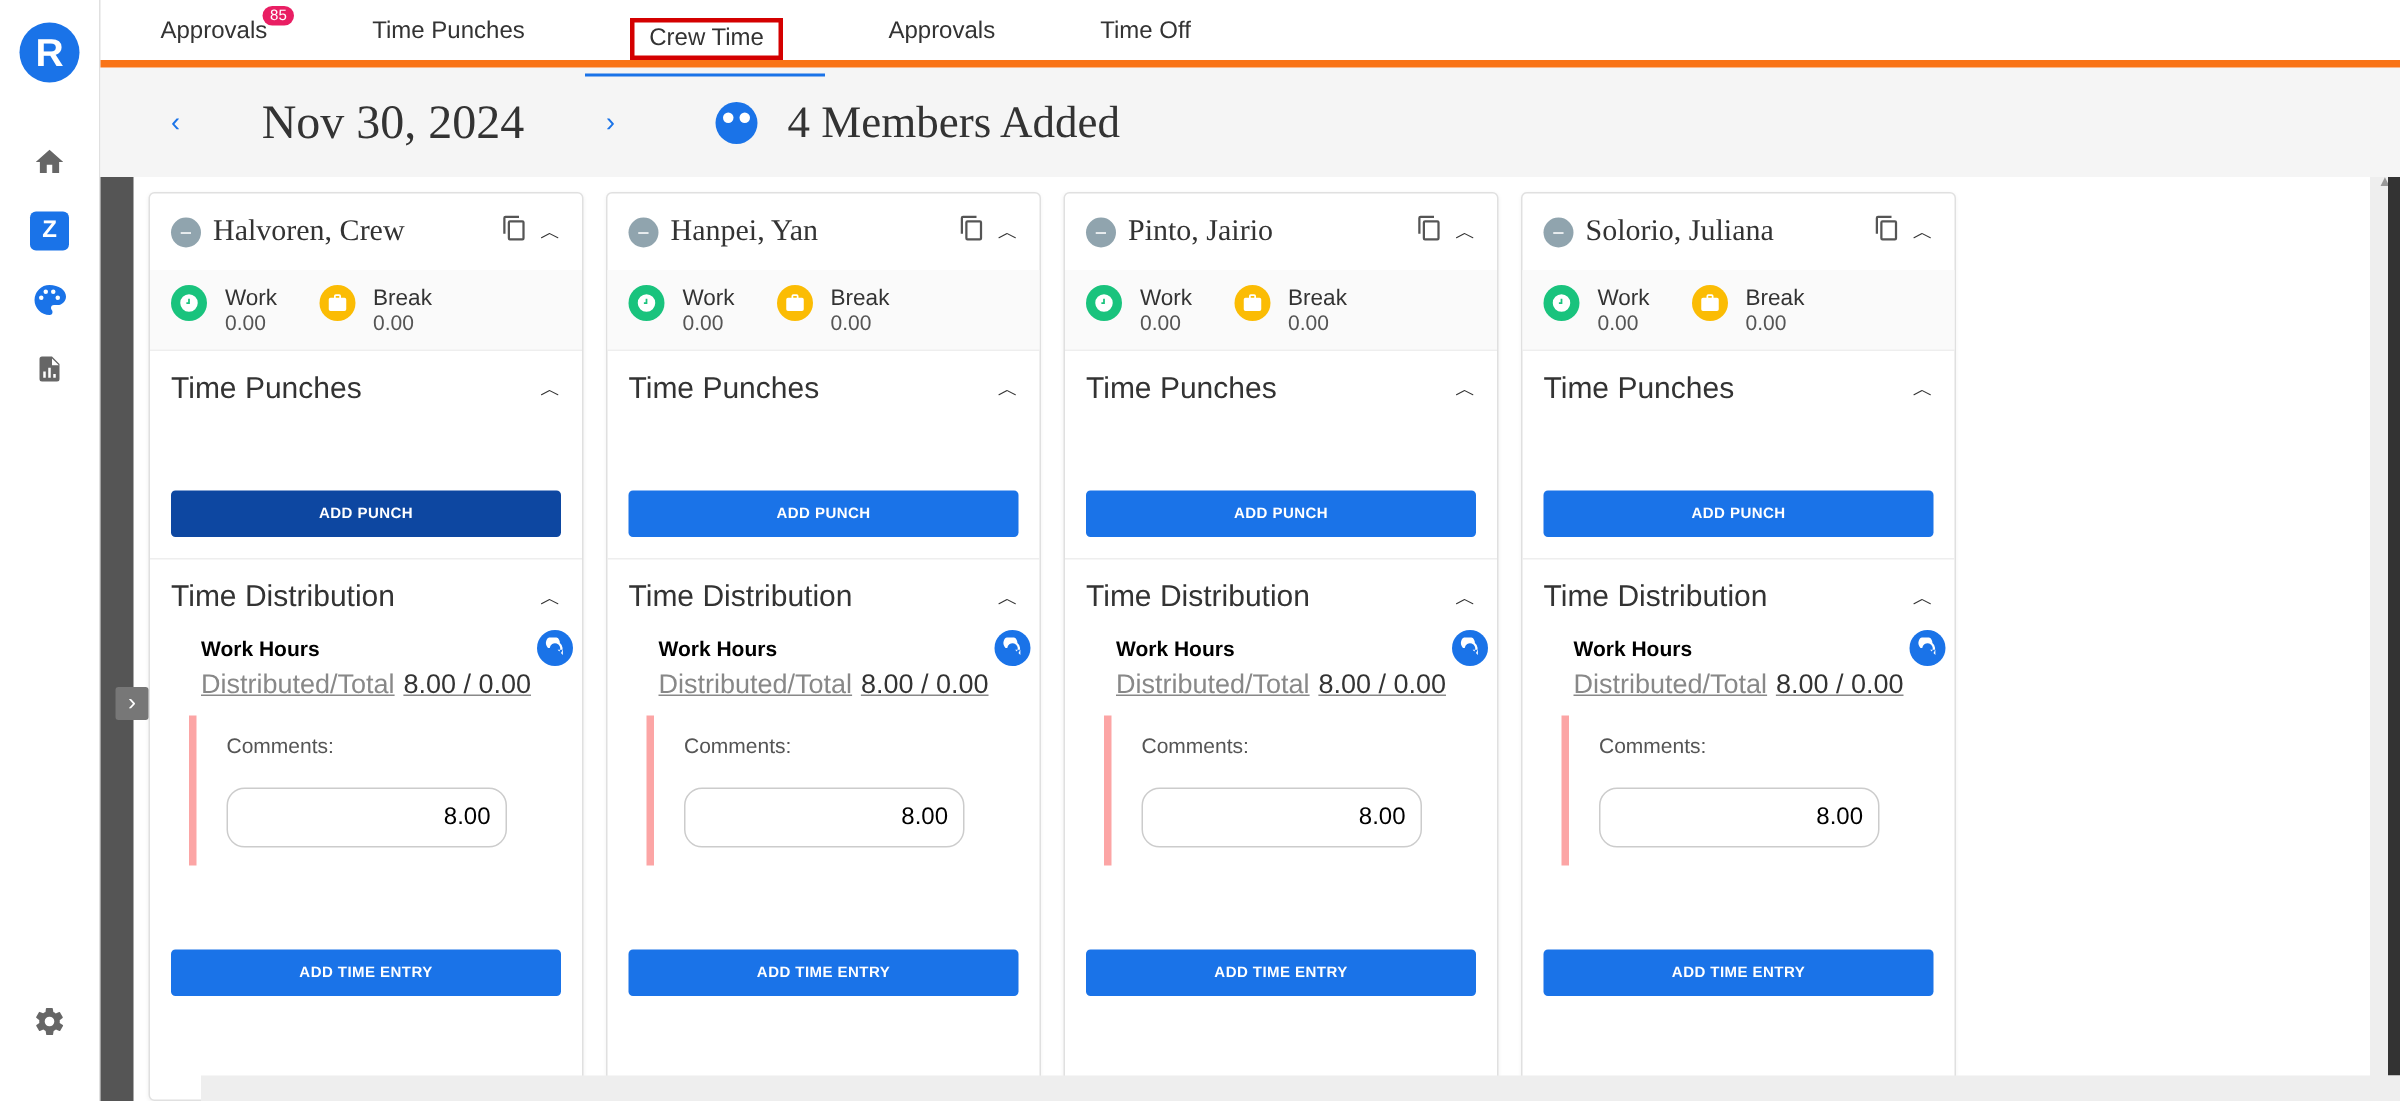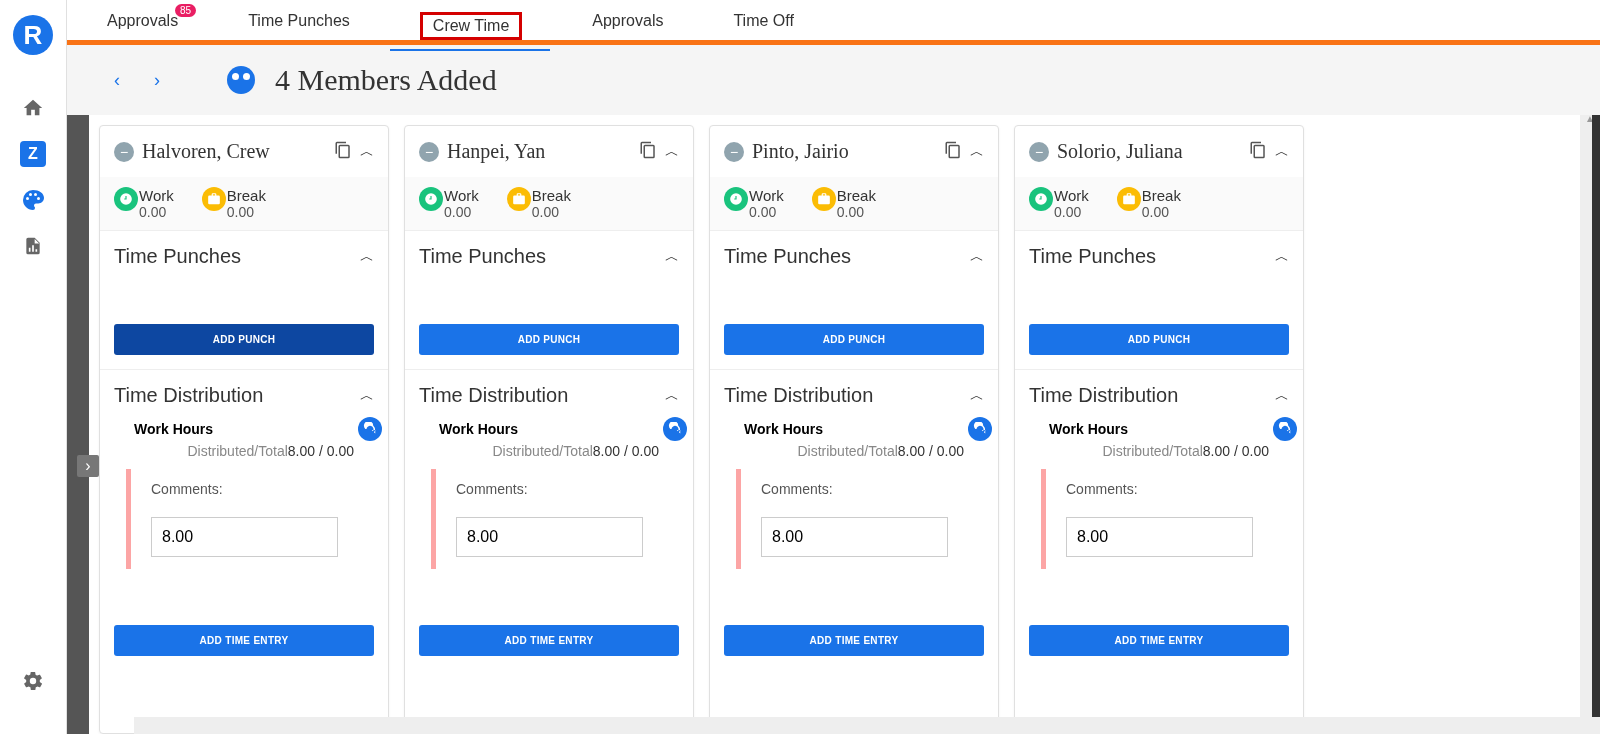--- a/index.html
+++ b/index.html
@@ -28,38 +28,38 @@
   .dark-strip{width:22px;background:#555;position:relative;}
   .expand-btn{position:absolute;left:10px;top:340px;width:22px;height:22px;background:#777;color:#fff;display:flex;align-items:center;justify-content:center;border-radius:2px;cursor:pointer;z-index:10;}
   .cards{flex:1;display:flex;gap:15px;padding:10px 10px 0 10px;overflow:hidden;}
   .card{width:290px;background:#fff;border:1px solid #e0e0e0;border-radius:4px;box-shadow:0 1px 3px rgba(0,0,0,0.05);display:flex;flex-direction:column;}
   .card-head{display:flex;align-items:center;padding:14px 14px;gap:8px;}
   .minus{width:20px;height:20px;background:#90a4ae;border-radius:50%;color:#fff;display:flex;align-items:center;justify-content:center;font-size:14px;flex-shrink:0;}
   .name{font-family:Georgia,serif;font-size:20px;color:#333;flex:1;white-space:nowrap;}
   .copy{color:#555;cursor:pointer;}
   .chev-up{color:#333;cursor:pointer;font-size:14px;}
   .stats{display:flex;background:#fafafa;padding:10px 14px;gap:28px;}
-  .stat{display:flex;gap:1px;align-items:flex-start;}
+  .stat{display:flex;gap:12px;align-items:flex-start;}
   .circ{width:24px;height:24px;border-radius:50%;display:flex;align-items:center;justify-content:center;flex-shrink:0;}
   .circ.green{background:#19c37d;} .circ.yellow{background:#fbbc04;}
   .circ svg{width:14px;height:14px;fill:#fff;}
   .stat-txt{display:flex;flex-direction:column;font-size:15px;color:#333;}
   .stat-val{font-size:14px;color:#555;}
   .section{padding:14px;border-top:1px solid #eee;}
   .sec-head{display:flex;justify-content:space-between;align-items:center;font-family:Georgia,serif;font-size:20px;color:#333;margin-bottom:14px;cursor:pointer;}
   .btn{width:100%;background:#1a73e8;color:#fff;border:none;padding:10px;font-size:10px;font-weight:bold;border-radius:3px;cursor:pointer;letter-spacing:0.3px;margin-top:42px;}
   .btn.dark{background:#0d47a1;}
   .wh{padding:0 20px;}
   .wh-title{font-weight:bold;font-size:14px;margin-bottom:6px;}
-  .wh-row{display:flex;justify-content:flex-end;font-size:14px;color:#888;margin-bottom:10px;}
+  .wh-row{display:flex;justify-content:space-between;font-size:18px;color:#888;margin-bottom:10px;text-decoration:underline;}
   .wh-val{color:#333;}
   .refresh{position:absolute;right:-8px;top:-4px;width:24px;height:24px;background:#1a73e8;border-radius:50%;color:#fff;display:flex;align-items:center;justify-content:center;font-size:14px;cursor:pointer;}
   .comment-box{border-left:5px solid #fca5a5;padding:12px 16px 12px 20px;margin-left:-8px;margin-top:4px;position:relative;}
   .comment-lbl{font-size:14px;color:#555;margin-bottom:20px;}
-  .num-input{width:100%;border:1px solid #ccc;border-radius:0;padding:10px;text-align:left;font-size:16px;}
+  .num-input{width:100%;border:1px solid #ccc;border-radius:12px;padding:10px;text-align:right;font-size:16px;}
   .right-scroll{width:20px;background:#eee;}
   .thin-scroll{width:8px;background:#333;position:absolute;right:0;top:0;bottom:17px;}
   .thin-scroll-tri{position:absolute;right:0;top:0;color:#999;font-size:10px;line-height:8px;width:20px;text-align:center;}
   .hscroll{position:absolute;bottom:0;left:67px;right:0;height:17px;background:#eee;}
 </style>
 </head>
 <body>
 
 <div class="app">
   <div class="sidebar">
@@ -97,20 +97,21 @@
       <div class="tab active" style="position:relative;">
         <span class="boxed" style="border:3px solid #d40000;padding:2px 10px;display:inline-block;">Crew Time</span>
         <div class="active-underline" style="left:-30px;width:160px;"></div>
       </div>
       <div class="tab">Approvals</div>
       <div class="tab">Time Off</div>
     </div>
 
     <div class="subheader">
       <span class="chev">‹</span>
+      <span class="date">Nov 30, 2024</span>
       <span class="chev">›</span>
       <span style="width:20px;"></span>
       <span class="members-ic"></span>
       <span class="members-txt">4 Members Added</span>
     </div>
 
     <div class="content-wrap">
       <div class="dark-strip"></div>
       <div class="expand-btn">›</div>
 

